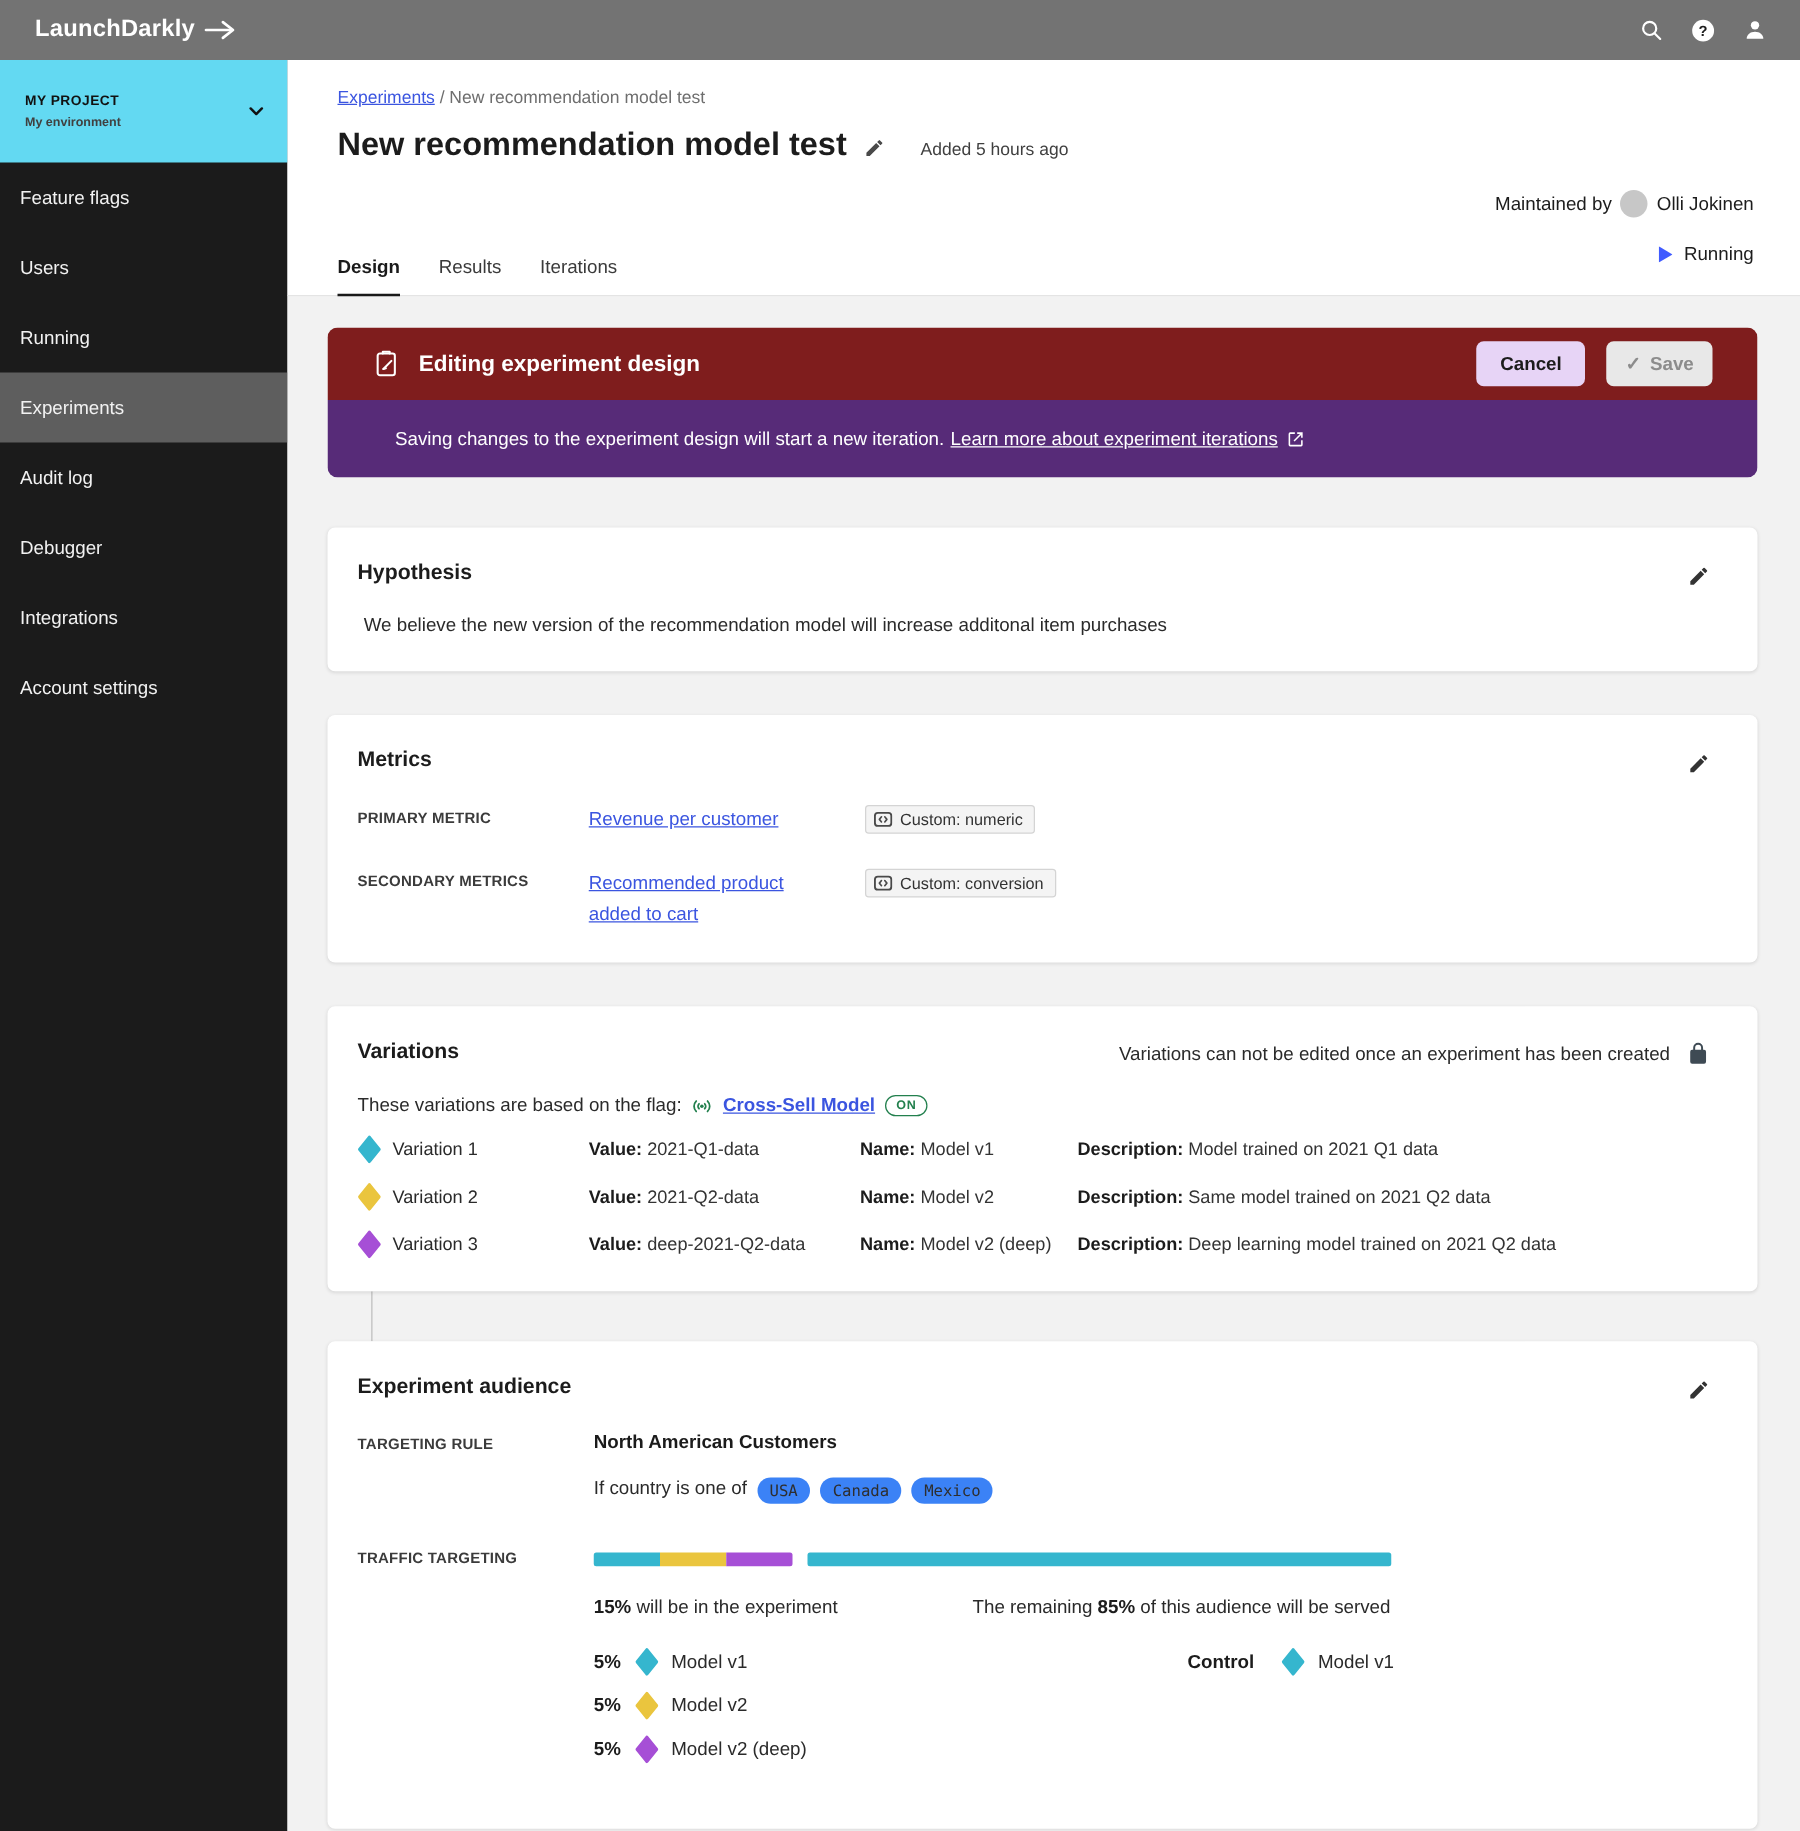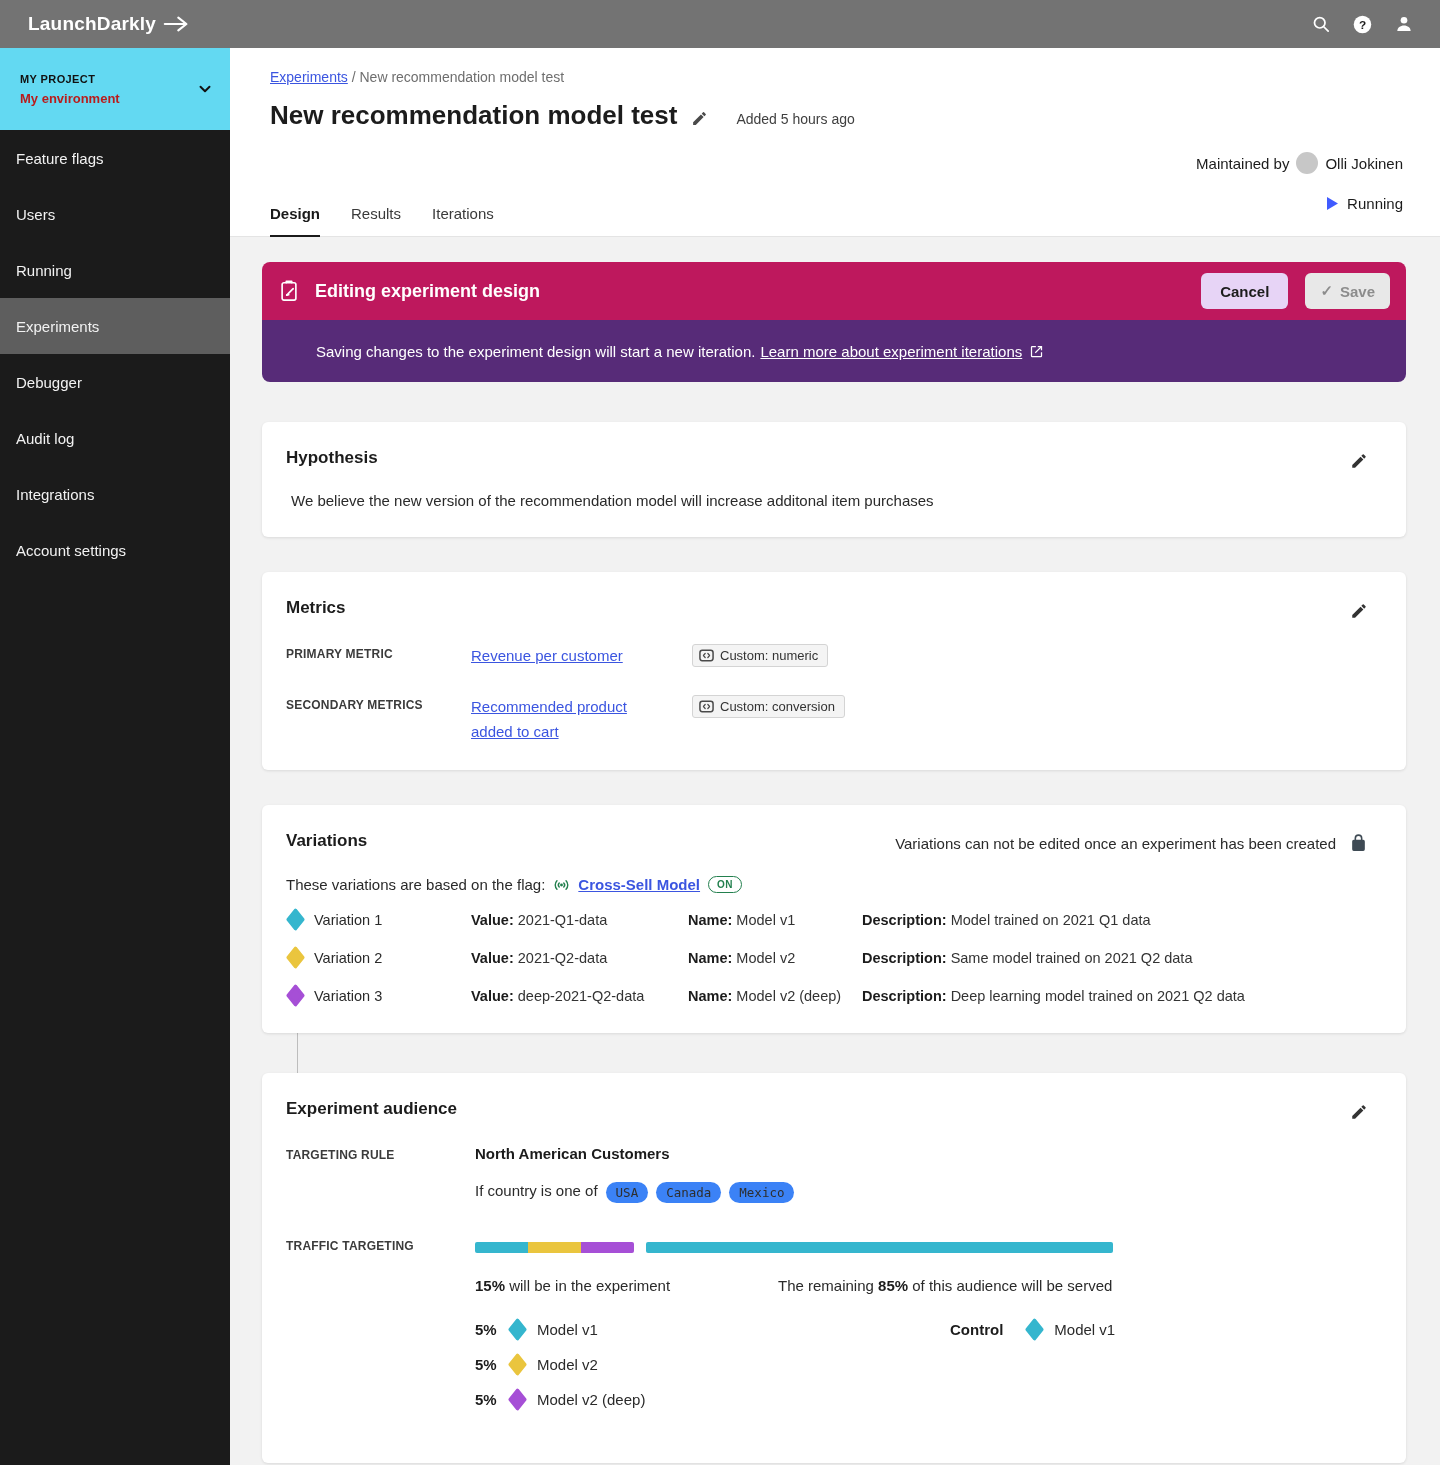--- a/index.html
+++ b/index.html
@@ -14,21 +14,21 @@
   .logo { color:#fff; font-size:19px; font-weight:700; letter-spacing:.2px; display:flex; align-items:center; gap:7px; cursor:pointer; }
   .topbar-spacer { flex:1; }
   .topbar-icons { display:flex; align-items:center; gap:21px; }
   .topbar-icons > span { display:flex; cursor:pointer; }
 
   
   .shell { display:flex; height:1417px; }
   .sidebar { width:230px; background:#1B1B1B; flex-shrink:0; }
   .env-switcher { background:#63D9F2; height:82px; display:flex; align-items:center; justify-content:space-between; padding:0 16px 0 20px; cursor:pointer; }
   .env-project { font-size:11px; font-weight:600; color:#111; letter-spacing:.4px; margin-bottom:6px; }
-  .env-name { font-size:13px; font-weight:700; color:#b91c1c; }
+  .env-name { font-size:10px; font-weight:700; color:#404040; }
   .nav-item { height:56px; display:flex; align-items:center; padding-left:16px; color:#F2F2F2; font-size:15px; cursor:pointer; }
   .nav-item.active { background:#5E5E5E; }
 
   .main { flex:1; display:flex; flex-direction:column; }
 
   
   .page-header { background:#fff; height:189px; position:relative; border-bottom:1px solid #E4E4E4; flex-shrink:0; }
   .breadcrumb { padding:21px 0 0 40px; font-size:14px; color:#6E6E6E; }
   .breadcrumb .crumb-link { color:#3B55E0; text-decoration:underline; cursor:pointer; }
   .title-row { display:flex; align-items:center; margin:15px 0 0 40px; }
@@ -40,21 +40,21 @@
   .avatar { width:22px; height:22px; border-radius:50%; background:#C7C7C7; }
   .status-row { display:flex; align-items:center; justify-content:flex-end; gap:9px; margin-top:21px; font-size:15px; color:#1C1C1C; }
   .tabs { position:absolute; bottom:-1px; left:40px; display:flex; gap:31px; }
   .tab { font-size:15px; color:#3A3A3A; padding-bottom:13px; border-bottom:2px solid transparent; cursor:pointer; }
   .tab.active { font-weight:600; color:#1A1A1A; border-bottom-color:#1A1A1A; }
 
   
   .page-body { background:#F2F2F2; padding:25px 34px 40px 32px; flex:1; }
 
   .banner { border-radius:8px; overflow:hidden; margin-bottom:40px; }
-  .banner-top { background:#be185d; height:58px; display:flex; align-items:center; padding:0 16px; }
+  .banner-top { background:#7f1d1d; height:58px; display:flex; align-items:center; padding:0 36px; }
   .banner-title { color:#fff; font-size:18px; font-weight:600; margin-left:15px; }
   .banner-actions { margin-left:auto; display:flex; gap:17px; }
   .btn-cancel { background:#E7D4F6; color:#1C1C1C; border:none; border-radius:6px; font-size:15px; font-weight:600; padding:9px 19px; font-family:inherit; cursor:pointer; }
   .btn-save { background:#E8E8E8; color:#8C8C8C; border:none; border-radius:6px; font-size:15px; font-weight:600; padding:9px 15px; display:flex; align-items:center; gap:7px; font-family:inherit; cursor:pointer; }
   .banner-bottom { background:#572B78; height:62px; display:flex; align-items:center; padding-left:54px; color:#fff; font-size:15px; }
   .banner-link { color:#fff; text-decoration:underline; margin-left:5px; cursor:pointer; display:inline-flex; align-items:center; }
   .banner-link svg { margin-left:7px; }
 
   .card { background:#fff; border-radius:6px; box-shadow:0 1px 3px rgba(0,0,0,.10); padding:26px 24px; position:relative; margin-bottom:35px; }
   .card-title { font-size:17px; font-weight:600; color:#1C1C1C; margin:0; }
@@ -161,24 +161,24 @@
       <div class="nav-item">
           <span>Users</span>
         </div>
       <div class="nav-item">
           <span>Running</span>
         </div>
       <div class="nav-item active">
           <span>Experiments</span>
         </div>
       <div class="nav-item">
+          <span>Audit log</span>
+        </div>
+      <div class="nav-item">
           <span>Debugger</span>
-        </div>
-      <div class="nav-item">
-          <span>Audit log</span>
         </div>
       <div class="nav-item">
           <span>Integrations</span>
         </div>
       <div class="nav-item">
           <span>Account settings</span>
         </div>
     </nav>
   </aside>
 

